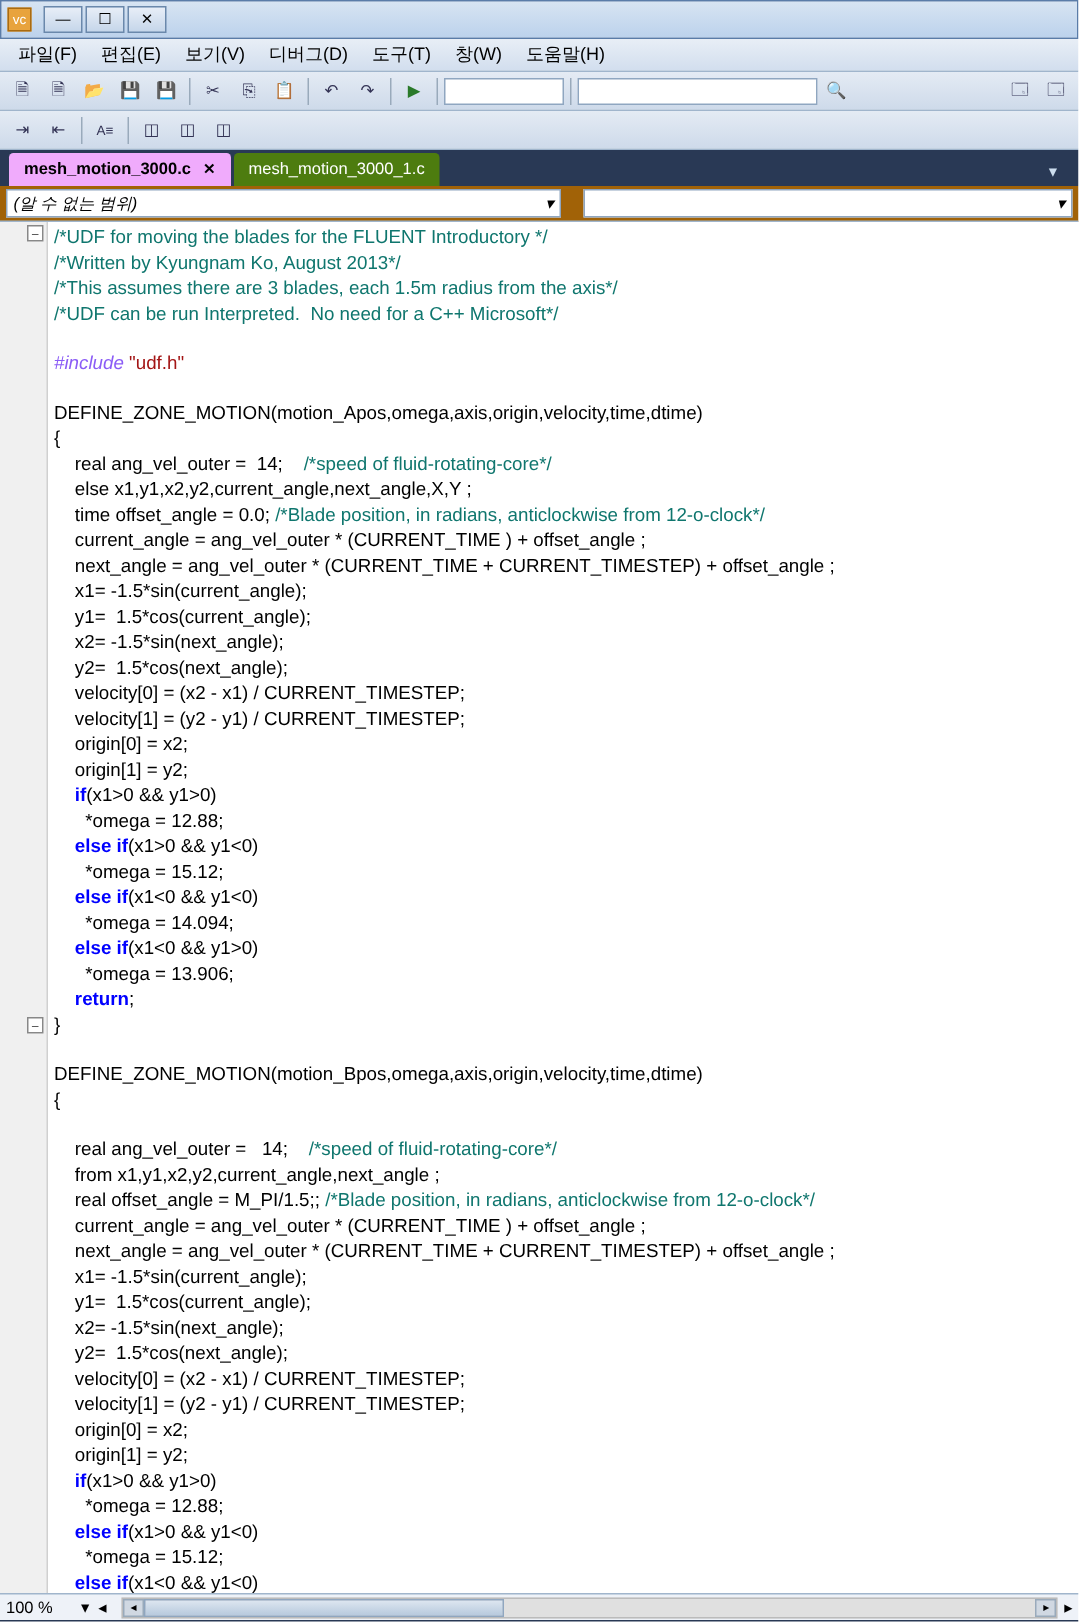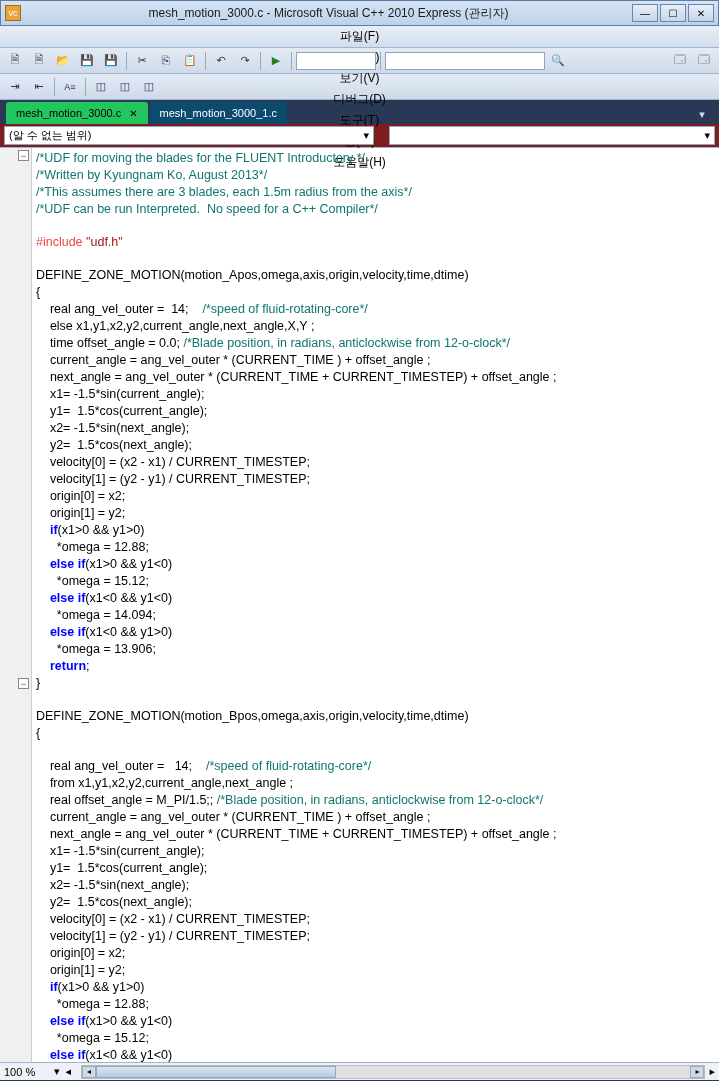--- a/index.html
+++ b/index.html
@@ -3,65 +3,64 @@
 <meta charset="utf-8">
 <style>
 * { margin: 0; padding: 0; box-sizing: border-box; font-family: "Segoe UI", Tahoma, sans-serif; }
 body { width: 719px; height: 1081px; background: #fff; overflow: hidden; font-size: 12px; }
 
 .titlebar { height: 26px; background: linear-gradient(#d7e4f2,#bcd2ec); display: flex; align-items: center; padding: 0 4px; border: 1px solid #5a7ca8; text-align: center; }
 .titlebar .icon { width: 16px; height: 16px; background: #e8a33d; border: 1px solid #a86b12; margin-right: 6px; display:flex; align-items:center; justify-content:center; font-size:9px; color:#fff; }
 .titlebar .title { flex: 1; color: #1a1a1a; }
 .titlebar .winbtn { width: 26px; height: 18px; border: 1px solid #6a88ab; margin-left: 2px; background: linear-gradient(#e8eef7,#c5d6ea); display:flex; align-items:center; justify-content:center; font-size:10px; }
 
-.menubar { height: 22px; background: linear-gradient(#e8eef6,#d2deee); display: flex; align-items: center; padding: 0 4px; border-bottom: 1px solid #a0b5cc; flex-direction: column; }
+.menubar { height: 22px; background: linear-gradient(#e8eef6,#d2deee); display: flex; align-items: center; padding: 0 4px; border-bottom: 1px solid #a0b5cc; }
 .menubar .mi { padding: 2px 8px; cursor: default; }
 
 .toolbar { height: 26px; background: linear-gradient(#e4ebf4,#cedaea); display: flex; align-items: center; padding: 0 4px; border-bottom: 1px solid #a0b5cc; gap:2px; }
 .tb-btn { width: 22px; height: 20px; display:flex; align-items:center; justify-content:center; font-size:11px; color:#335; cursor:default; border-radius:2px; }
 .tb-sep { width:1px; height:18px; background:#9ab; margin:0 2px; }
 .tb-dd { width:80px; height:18px; background:#fff; border:1px solid #8fa6c0; font-size:10px; padding:0 2px; }
 .tb-dd.wide { width:160px; }
 
 .tabbar { height: 24px; background: #293955; display: flex; align-items: flex-end; padding: 2px 6px 0; }
-.tab { height: 22px; padding: 0 10px; display:flex; align-items:center; color:#fff; background:#0c4a6e; border-radius:3px 3px 0 0; margin-right:2px; font-size:11px; cursor:default; }
-.tab.active { background:#22c55e; color:#000; }
+.tab { height: 22px; padding: 0 10px; display:flex; align-items:center; color:#fff; background:#4d7c0f; border-radius:3px 3px 0 0; margin-right:2px; font-size:11px; cursor:default; }
+.tab.active { background:#f0abfc; color:#000;font-weight:bold; }
 .tab .x { margin-left:8px; font-size:10px; }
 
-.navbar { height: 24px; background:#7f1d1d; display:flex; align-items:center; border-bottom:1px solid #a0b5cc; padding:2px 4px; gap:15px; }
+.navbar { height: 24px; background:#a16207; display:flex; align-items:center; border-bottom:1px solid #a0b5cc; padding:2px 4px; gap:15px;font-style:italic; }
 .nav-dd { height:19px; border:1px solid #8fa6c0; background:#fff; font-size:11px; padding:0 4px; display:flex; align-items:center; justify-content:space-between; }
 .nav-dd.left { width:370px; }
 .nav-dd.right { flex:1; }
 
 .editor-wrap { display:flex; height: 914px; background:#fff; }
 .margin { width: 32px; background:#f0f0f0; border-right:1px solid #d0d0d0; position:relative; }
 .fold { position:absolute; left:18px; width:11px; height:11px; border:1px solid #888; background:#fff; display:flex; align-items:center; justify-content:center; font-size:9px; color:#555; cursor:default; }
 .code { flex:1; overflow:hidden; padding: 2px 0 0 4px; }
 .code pre { font-family: Consolas, "Courier New", monospace; font-size: 12.5px; line-height: 16px; white-space: pre; }
 .c { color:#0f766e; } 
-.pp { color:#ef4444; } 
+.pp { color:#8b5cf6;font-style:italic; } 
 .str { color:#a31515; } 
 .kw { color:#0000ff;font-weight:bold; } 
 
 .footer { height:18px; background:#eef2f8; border-top:1px solid #a0b5cc; display:flex; align-items:center; padding:0 4px; font-size:11px; }
 .zoom { width:50px; }
 .hscroll { flex:1; height:14px; background:#e0e0e0; position:relative; margin:0 4px; border:1px solid #bbb; display:flex; align-items:center; }
 .hscroll .thumb { position:absolute; left:14px; width:240px; height:12px; background:linear-gradient(#dde6f0,#b7c9dd); border:1px solid #8fa6c0; }
 .hscroll .arr { width:14px; height:12px; background:#d0d8e2; border:1px solid #9ab; display:flex; align-items:center; justify-content:center; font-size:8px; }
 .hscroll .arr.r { margin-left:auto; }
 
 .statusbar { height:22px; background:#293955; color:#dbe6f4; display:flex; align-items:center; padding:0 10px; font-size:11px; }
 .statusbar .sp { flex:1; }
 </style>
 </head>
 <body>
 
 <div class="titlebar">
   <div class="icon">vc</div>
-  <div class="title">mesh_motion_3000.c - Microsoft Visual C++ 2010 Express (관리자)</div>
   <div class="winbtn">—</div>
   <div class="winbtn">☐</div>
   <div class="winbtn">✕</div>
 </div>
 
 <div class="menubar">
   <div class="mi">파일(F)</div>
   <div class="mi">편집(E)</div>
   <div class="mi">보기(V)</div>
   <div class="mi">디버그(D)</div>
@@ -131,21 +130,21 @@
 
 <div class="editor-wrap">
   <div class="margin">
     <div class="fold" style="top:2px">−</div>
     <div class="fold" style="top:530px">−</div>
   </div>
   <div class="code">
 <pre><span class="c">/*UDF for moving the blades for the FLUENT Introductory */</span>
 <span class="c">/*Written by Kyungnam Ko, August 2013*/</span>
 <span class="c">/*This assumes there are 3 blades, each 1.5m radius from the axis*/</span>
-<span class="c">/*UDF can be run Interpreted.  No speed for a C++ Compiler*/</span>
+<span class="c">/*UDF can be run Interpreted.  No need for a C++ Microsoft*/</span>
 
 <span class="pp">#include</span><span class="str"> "udf.h"</span>
 
 <span>DEFINE_ZONE_MOTION(motion_Apos,omega,axis,origin,velocity,time,dtime)</span>
 <span>{</span>
 <span>    real ang_vel_outer =  14;    </span><span class="c">/*speed of fluid-rotating-core*/</span>
 <span>    else x1,y1,x2,y2,current_angle,next_angle,X,Y ;</span>
 <span>    time offset_angle = 0.0; </span><span class="c">/*Blade position, in radians, anticlockwise from 12-o-clock*/</span>
 <span>    current_angle = ang_vel_outer * (CURRENT_TIME ) + offset_angle ;</span>
 <span>    next_angle = ang_vel_outer * (CURRENT_TIME + CURRENT_TIMESTEP) + offset_angle ;</span>

